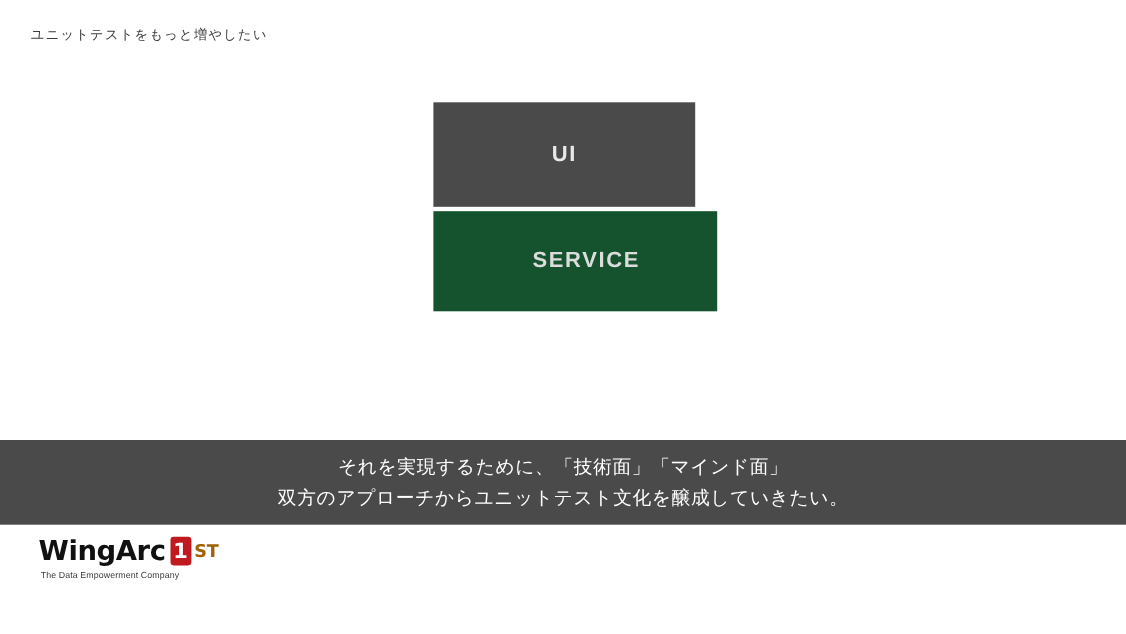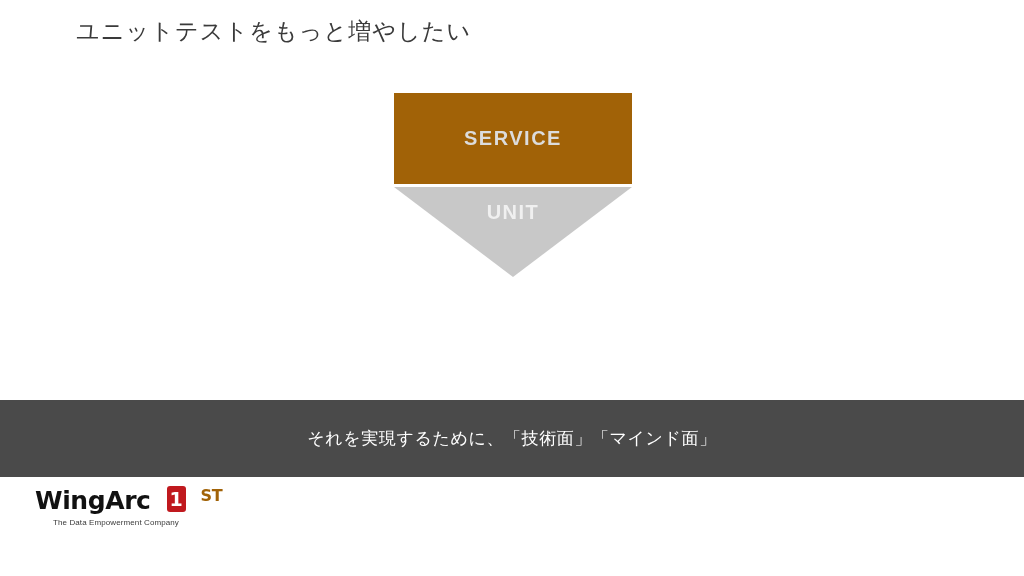--- a/index.html
+++ b/index.html
@@ -20,26 +20,25 @@
     width: 1024px;
     height: 576px;
     background: #ffffff;
   }
 
   
   .slide-title {
     position: absolute;
     left: 28px;
     top: 19px;
-    font-size: 23px;
+    font-size: 12px;
     line-height: 24px;
     letter-spacing: 1.2px;
     color: #3a3a3a;
     white-space: nowrap;
-    margin-left: 48px;
   }
 
   
   .pyramid {
     position: absolute;
     left: 394px;
     top: 93px;
     width: 238px;
   }
 
@@ -52,22 +51,23 @@
   }
 
   .pyr-layer.ui {
     height: 95px;
     background: #4a4a4a;
     margin-bottom: 4px;
   }
 
   .pyr-layer.service {
     height: 91px;
-    background: #a16207;
+    background: #14532d;
     margin-bottom: 3px;
+    padding-left: 20px;
   }
 
   .pyr-label {
     color: #e8e8e8;
     font-size: 20px;
     font-weight: bold;
     letter-spacing: 1.5px;
     user-select: none;
   }
 
@@ -134,21 +134,22 @@
   }
 
   
   .footer {
     position: absolute;
     left: 35px;
     top: 486px;
   }
   .logo-row {
     display: flex;
-    gap: 14px;
+    align-items: center;
+    gap: 2px;
   }
   .logo-wingarc {
     font-size: 25px;
     font-weight: bold;
     color: #111111;
     letter-spacing: -0.4px;
     font-family: "DejaVu Sans", "Liberation Sans", sans-serif;
   }
   .logo-one {
     display: inline-flex;
@@ -167,21 +168,21 @@
   }
   .logo-st {
     font-size: 16px;
     font-weight: bold;
     color: #a16207;
     letter-spacing: -0.2px;
     font-family: "DejaVu Sans", "Liberation Sans", sans-serif;
   }
   .logo-tagline {
     margin-top: 3px;
-    margin-left: 18px;
+    margin-left: 2px;
     font-size: 8px;
     color: #3a3a3a;
     letter-spacing: 0.1px;
   }
   .copyright {
     position: absolute;
     left: 35px;
     top: 537px;
     font-size: 10px;
     color: #1a1a1a;
@@ -191,35 +192,35 @@
 </style>
 </head>
 <body>
 
 <div id="slide">
 
   <div class="slide-title">ユニットテストをもっと増やしたい</div>
 
   <div class="pyramid">
 
+    <div class="pyr-layer ui">
+      <span class="pyr-label">UI</span>
+    </div>
 
     <div class="pyr-layer service">
       <span class="pyr-label">SERVICE</span>
     </div>
 
-    <div class="pyr-tri-wrap">
-      <div class="pyr-tri"></div>
-      <div class="pyr-tri-label">UNIT</div>
-    </div>
 
   </div>
 
 
   <div class="banner">
     <div class="banner-line">それを実現するために、「技術面」「マインド面」</div>
+    <div class="banner-line">双方のアプローチからユニットテスト文化を醸成していきたい。</div>
   </div>
 
   <div class="footer">
     <div class="logo-row">
       <span class="logo-wingarc">WingArc</span>
       <span class="logo-one">1</span>
       <span class="logo-st">ST</span>
     </div>
     <div class="logo-tagline">The Data Empowerment Company</div>
   </div>

